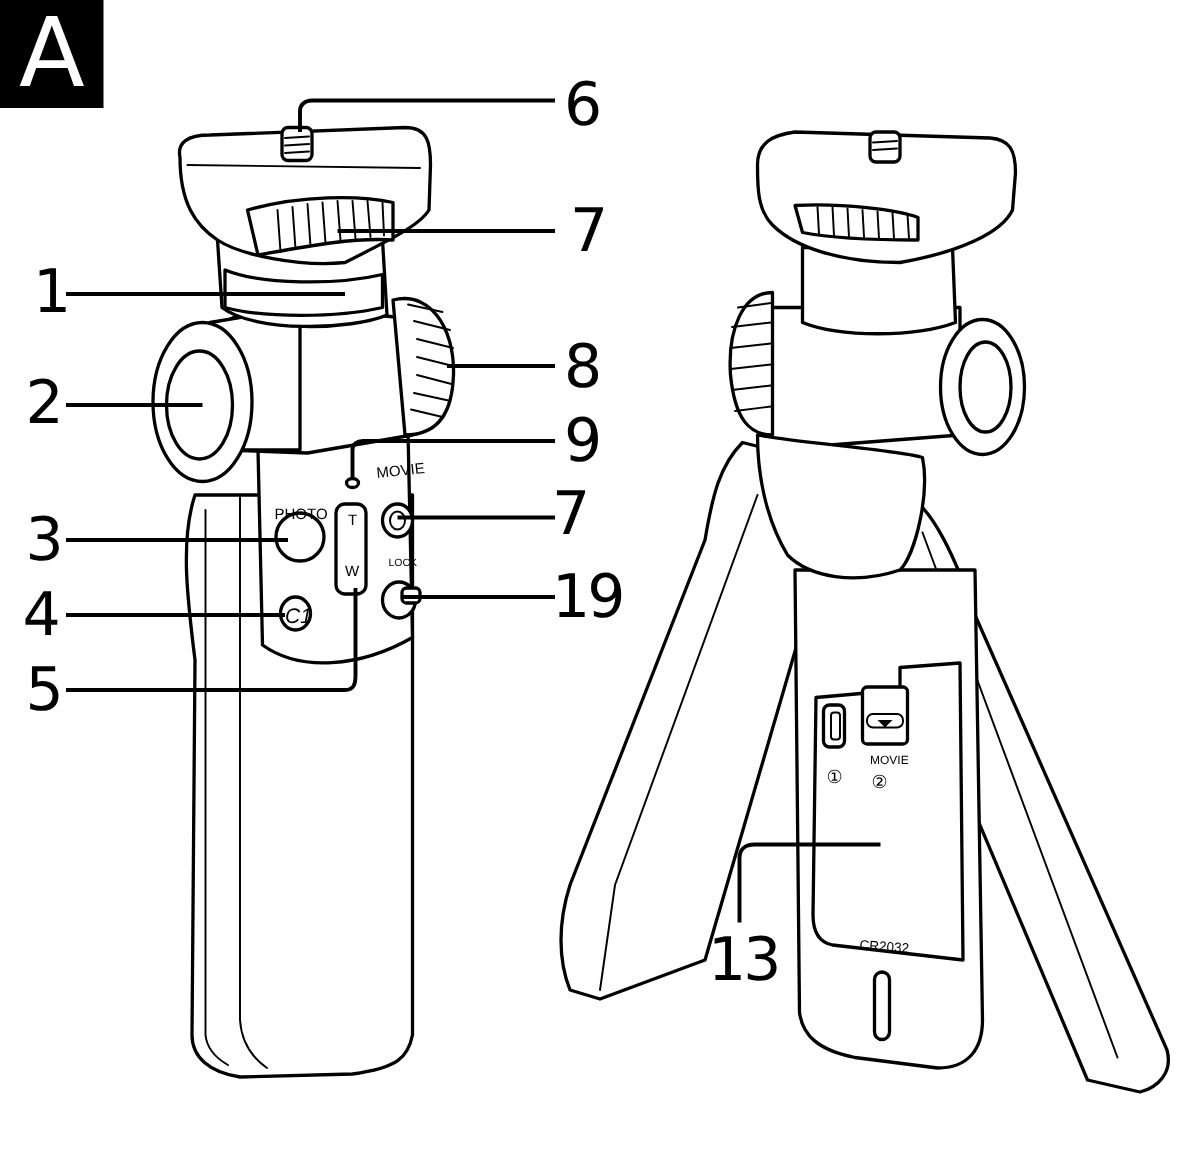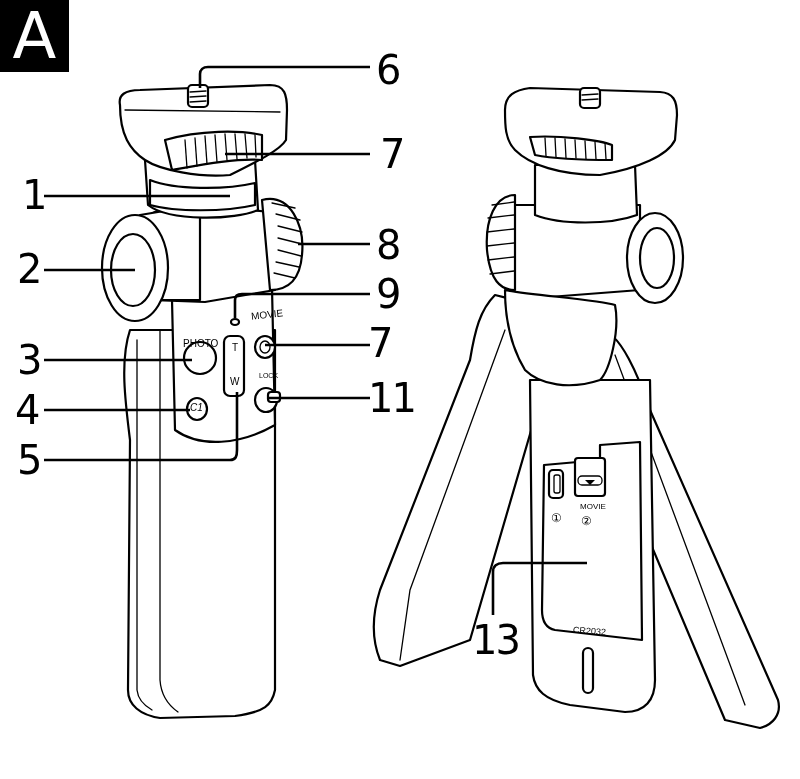--- a/index.html
+++ b/index.html
@@ -164,36 +164,36 @@
       <line class="leader" x1="298" y1="244" x2="370" y2="244"></line>
       <path class="leader" d="M235,318 L235,300 C235,296 238,294 242,294 L370,294"></path>
       <line class="leader" x1="265" y1="345" x2="370" y2="345"></line>
       <line class="leader" x1="268" y1="398" x2="370" y2="398"></line>
       <path class="leader" d="M493,615 L493,572 C493,566 497,563 503,563 L587,563"></path>
     </g>
   </svg>
 
   <div class="tiny" style="left:183px;top:338px;font-size:10px;">PHOTO</div>
   <div class="tiny" style="left:251px;top:309px;font-size:10px;transform:rotate(-6deg);">MOVIE</div>
-  <div class="tiny" style="left:190px;top:402px;font-size:10px;font-style:italic;">C1</div>
+  <div class="tiny" style="left:190px;top:402px;font-size:14px;font-style:italic;">C1</div>
   <div class="tiny" style="left:232px;top:342px;font-size:10px;">T</div>
   <div class="tiny" style="left:230px;top:376px;font-size:10px;">W</div>
   <div class="tiny" style="left:259px;top:372px;font-size:7px;">LOCK</div>
   <div class="tiny" style="left:551px;top:511px;font-size:12px;">①</div>
   <div class="tiny" style="left:580px;top:502px;font-size:8px;">MOVIE</div>
   <div class="tiny" style="left:581px;top:514px;font-size:12px;">②</div>
   <div class="tiny" style="left:573px;top:626px;font-size:9px;transform:rotate(4deg);">CR2032</div>
 
   <div id="callouts">
     <div class="callout-num" style="left: 22px; top: 175px;">1</div>
     <div class="callout-num" style="left: 17px; top: 249px;">2</div>
     <div class="callout-num" style="left: 17px; top: 340px;">3</div>
     <div class="callout-num" style="left: 15px; top: 390px;">4</div>
     <div class="callout-num" style="left: 17px; top: 440px;">5</div>
     <div class="callout-num" style="left: 376px; top: 50px;">6</div>
     <div class="callout-num" style="left: 380px; top: 134px;">7</div>
     <div class="callout-num" style="left: 376px; top: 225px;">8</div>
     <div class="callout-num" style="left: 376px; top: 274px;">9</div>
     <div class="callout-num" style="left: 368px; top: 323px;">7</div>
-    <div class="callout-num" style="left: 368px; top: 378px;">11</div>
+    <div class="callout-num" style="left: 368px; top: 378px;">19</div>
     <div class="callout-num" style="left: 472px; top: 620px;">13</div>
   </div>
 </div>
 
 </body></html>

